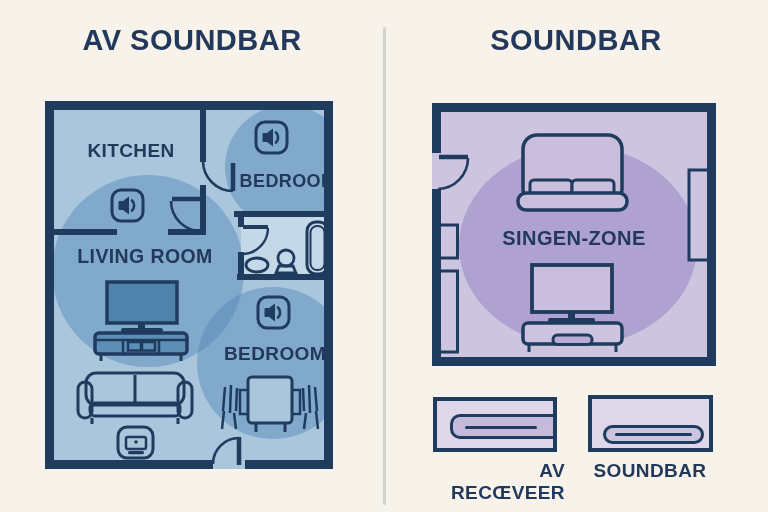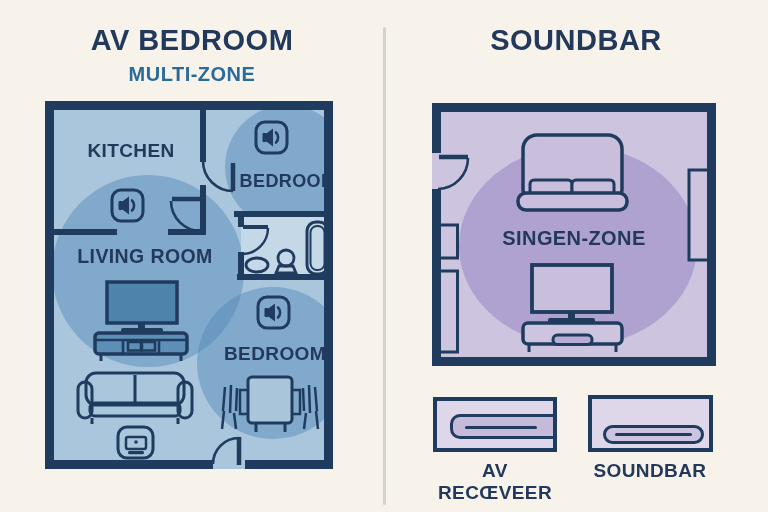--- a/index.html
+++ b/index.html
@@ -38,29 +38,28 @@
   #right-plan{left:432px;top:103px;}
   svg text{font-family:"Liberation Sans",sans-serif;font-weight:bold;fill:var(--navy);letter-spacing:.4px;}
   .legend-box{position:absolute;border:4px solid var(--wall);background:var(--purple-light);overflow:hidden;box-sizing:border-box;}
   #receiver-box{left:433px;top:397px;width:124px;height:55px;}
   #soundbar-box{left:588px;top:395px;width:125px;height:57px;}
   .device-chassis{position:absolute;left:13px;top:13px;width:130px;height:25px;background:var(--purple-device);border:3px solid var(--wall);border-radius:10px 0 0 10px;box-sizing:border-box;}
   .device-chassis .slot{position:absolute;left:12px;top:9px;width:72px;height:3px;background:var(--wall);border-radius:2px;}
   .soundbar-pill{position:absolute;left:11px;top:26px;width:101px;height:19px;background:var(--room-purple);border:3px solid var(--wall);border-radius:10px;box-sizing:border-box;}
   .soundbar-pill .slot{position:absolute;left:9px;top:5px;width:77px;height:2.5px;background:var(--wall);border-radius:2px;}
   .legend-label{position:absolute;width:140px;text-align:center;font-size:19px;font-weight:800;letter-spacing:.4px;color:var(--navy);}
-  #receiver-label{left:425px;top:460px;}
+  #receiver-label{left:425px;top:460px;text-align:right;}
   #soundbar-label{left:580px;top:460px;}
 </style>
 </head>
 <body>
 
 <div class="panel-header left">
-  <div class="title">AV BEDROOM</div>
-  <div class="subtitle blue">MULTI-ZONE</div>
+  <div class="title">AV SOUNDBAR</div>
 </div>
 <div class="panel-header right">
   <div class="title">SOUNDBAR</div>
 </div>
 
 <div class="divider"></div>
 
 <svg id="left-plan" width="288" height="368" viewBox="0 0 288 368">
   <defs>
       <clipPath id="clipL">

